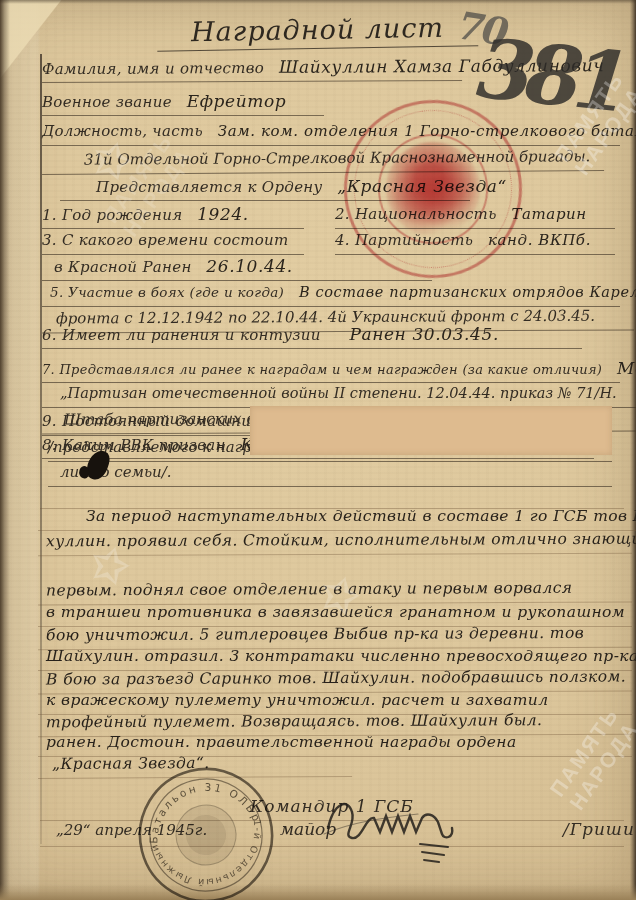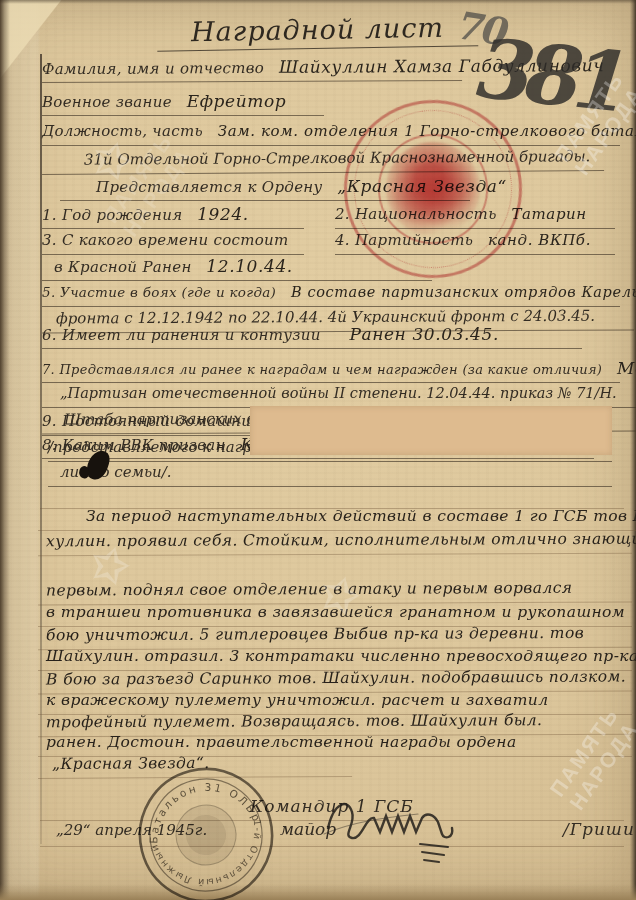--- a/index.html
+++ b/index.html
@@ -126,25 +126,25 @@
   </div>
   <div class="line rule-dark" style="top:229px;left:42px;width:262px;">
     <span class="lbl">3. С какого времени состоит</span>
   </div>
   <div class="line rule-dark" style="top:229px;left:335px;width:280px;">
     <span class="lbl">4. Партийность</span>
     <span class="val">канд. ВКПб.</span>
   </div>
   <div class="line rule-dark" style="top:255px;left:42px;width:390px;">
     <span class="lbl" style="margin-left:12px;">в Красной Ранен</span>
-    <span class="val big">12.10.44.</span>
+    <span class="val big">26.10.44.</span>
   </div>
 
   <div class="line rule-dark" style="top:281px;left:42px;width:578px;">
-    <span class="lbl" style="font-size:13.5px;">5. Участие в боях (где и когда)</span>
+    <span class="lbl" style="font-size:13.5px;padding-left:8px;">5. Участие в боях (где и когда)</span>
     <span class="val" style="font-size:14.5px;">В составе партизанских отрядов Карельского</span>
   </div>
   <div class="line rule-dark" style="top:306px;left:42px;width:578px;padding-left:14px;transform:rotate(-.3deg);">
     <span>фронта с 12.12.1942 по 22.10.44.   4й Украинский фронт с 24.03.45.</span>
   </div>
   <div class="line rule-dark" style="top:323px;left:42px;width:540px;">
     <span class="lbl">6. Имеет ли ранения и контузии</span>
     <span class="val big" style="margin-left:24px;">Ранен 30.03.45.</span>
   </div>
   <div class="line rule-dark" style="top:357px;left:42px;width:578px;">

